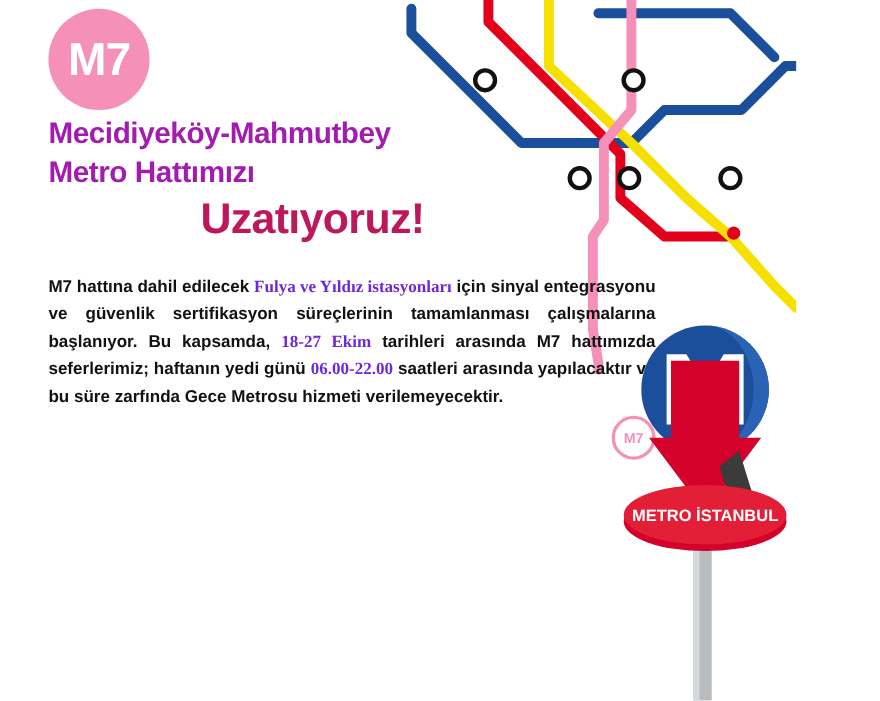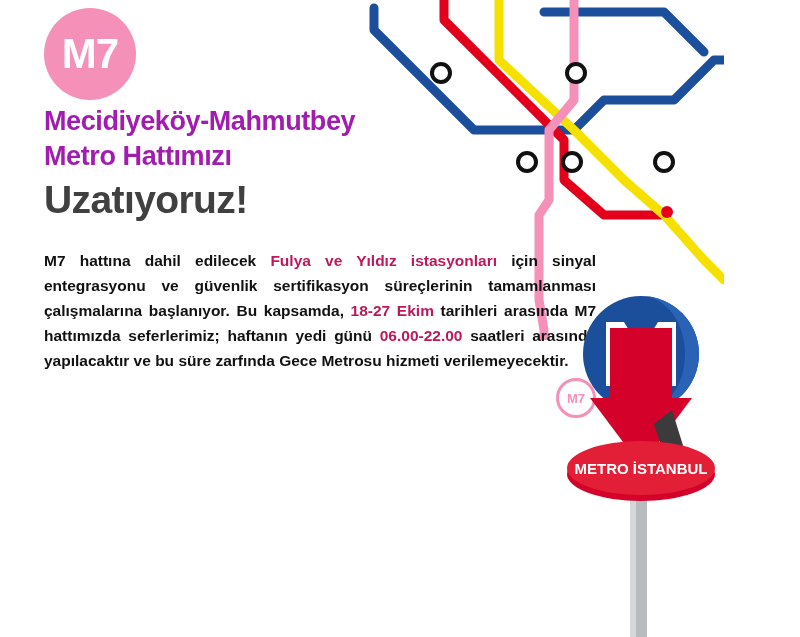--- a/index.html
+++ b/index.html
@@ -63,24 +63,25 @@
   .head-line-1, .head-line-2 {
     font-size: 27px;
     font-weight: bold;
     color: #a21caf;
     letter-spacing: -0.4px;
     line-height: 1.28;
   }
   .head-line-3 {
     font-size: 39px;
     font-weight: bold;
-    color: #404040;
+    color: #be185d;
     letter-spacing: -0.6px;
     line-height: 1.2;
     margin-top: 4px;
+    text-align: center;
   }
 
   
   #body-copy {
     position: absolute;
     left: 44px;
     top: 248px;
     width: 552px;
     color: #111111;
     font-size: 15.5px;
@@ -92,21 +93,22 @@
     margin: 0 0 18px 0;
   }
   #body-copy p:last-child {
     margin-bottom: 0;
   }
   .para-lead {
     letter-spacing: 0.1px;
   }
   .strong-hl {
     font-weight: bold;
-    color: #be185d;
+    color: #6d28d9;
+    font-family: Liberation Serif, serif;
   }
 
   
   #totem {
     position: absolute;
     right: 8px;
     top: 288px;
     width: 150px;
     height: 349px;
   }

